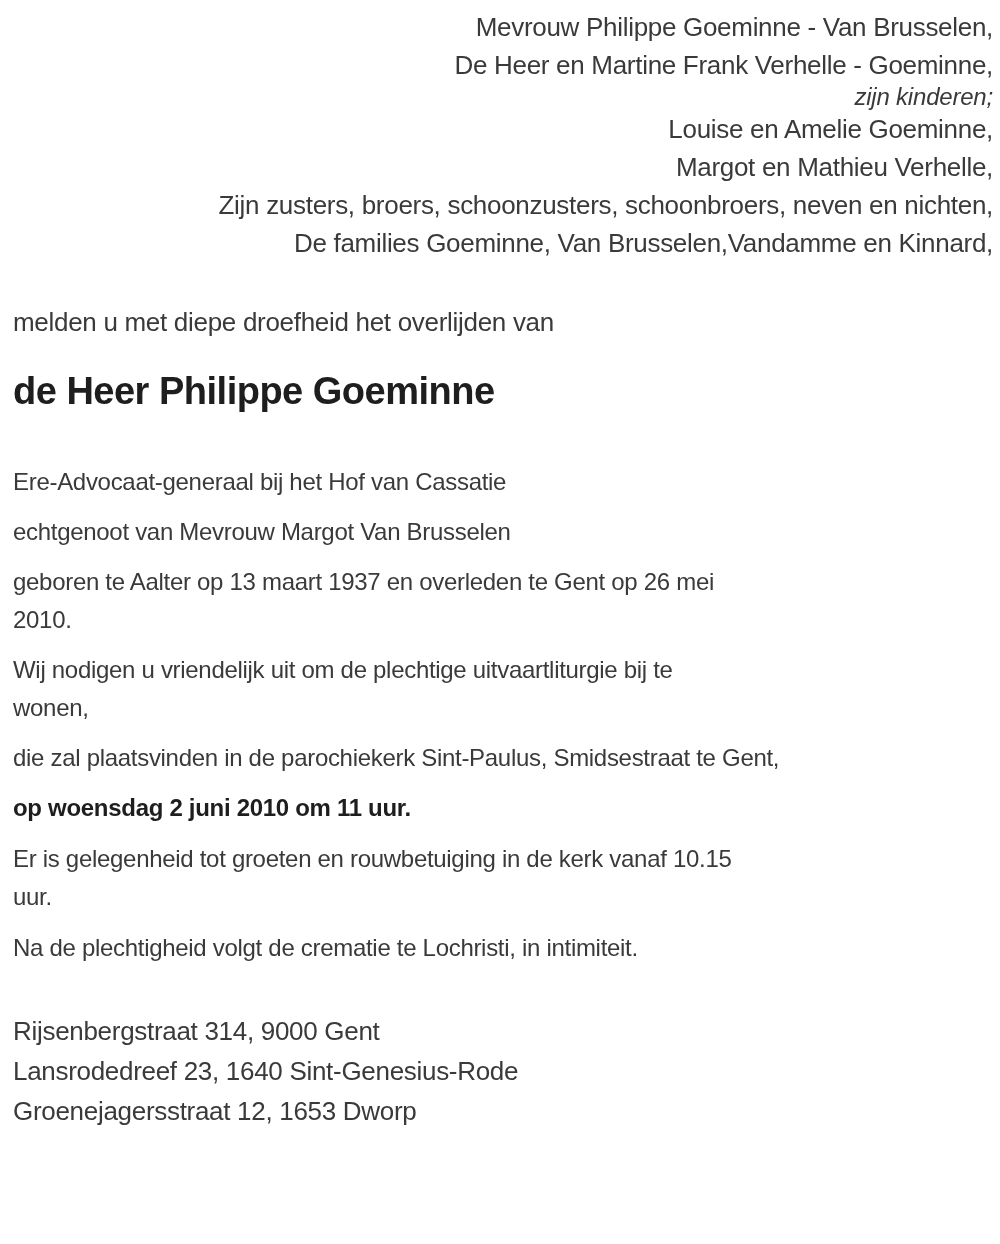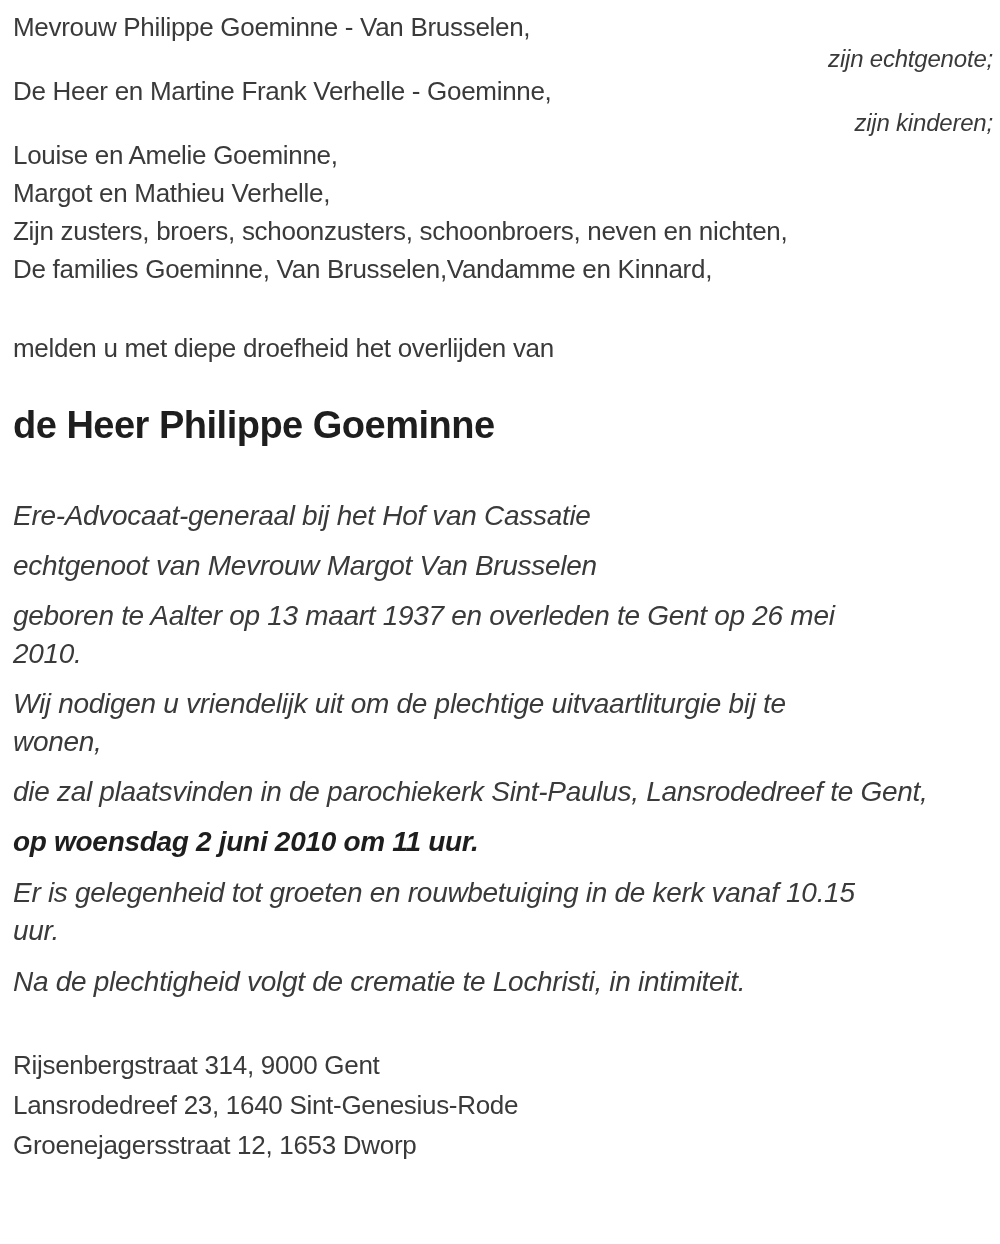--- a/index.html
+++ b/index.html
@@ -17,53 +17,53 @@
     height: 1244px;
     padding: 8px 7px 0 13px;
   }
   
   .name-line {
     margin: 0;
     font-size: 26px;
     line-height: 38px;
     letter-spacing: -0.3px;
     white-space: nowrap;
+    text-align: right;
   }
   .relation-line {
     margin: 0;
     font-size: 24px;
     line-height: 26px;
     font-style: italic;
     text-align: right;
     letter-spacing: -0.2px;
     white-space: nowrap;
   }
   
   .intro-line {
     margin: 41px 0 0 0;
     font-size: 26px;
     line-height: 38px;
     letter-spacing: -0.3px;
     white-space: nowrap;
   }
   .deceased-name {
-    margin: 32px 0 0 0;
+    margin: 24px 0 0 0;
     font-size: 38px;
     line-height: 52px;
     font-weight: 700;
     color: #1e1e1e;
     letter-spacing: -0.5px;
     white-space: nowrap;
   }
   .body-par {
     margin: 12px 0 0 0;
-    font-size: 28px;
+    font-size: 24px;
     line-height: 38px;
     letter-spacing: -0.3px;
-    font-style: italic;
   }
   .body-par .par-line { white-space: nowrap; }
   .first-body-par { margin-top: 46px; }
   .bold-par {
     font-weight: 700;
     color: #1e1e1e;
   }
   .spaced-par { margin-top: 13px; }
   
   .addresses { margin: 44px 0 0 0; }
@@ -75,21 +75,20 @@
     white-space: nowrap;
   }
 </style>
 </head>
 <body>
 
 <main class="doc">
 
   <section>
     <p class="name-line">Mevrouw Philippe Goeminne - Van Brusselen,</p>
-    <p class="relation-line">zijn echtgenote;</p>
     <p class="name-line">De Heer en Martine Frank Verhelle - Goeminne,</p>
     <p class="relation-line">zijn kinderen;</p>
     <p class="name-line">Louise en Amelie Goeminne,</p>
     <p class="name-line">Margot en Mathieu Verhelle,</p>
     <p class="name-line">Zijn zusters, broers, schoonzusters, schoonbroers, neven en nichten,</p>
     <p class="name-line">De families Goeminne, Van Brusselen,Vandamme en Kinnard,</p>
   </section>
 
   <p class="intro-line">melden u met diepe droefheid het overlijden van</p>
 
@@ -102,21 +101,21 @@
   <p class="body-par">
     <span class="par-line">geboren te Aalter op 13 maart 1937 en overleden te Gent op 26 mei</span><br>
     <span class="par-line">2010.</span>
   </p>
 
   <p class="body-par">
     <span class="par-line">Wij nodigen u vriendelijk uit om de plechtige uitvaartliturgie bij te</span><br>
     <span class="par-line">wonen,</span>
   </p>
 
-  <p class="body-par">die zal plaatsvinden in de parochiekerk Sint-Paulus, Lansrodedreef te Gent,</p>
+  <p class="body-par">die zal plaatsvinden in de parochiekerk Sint-Paulus, Smidsestraat te Gent,</p>
 
   <p class="body-par bold-par">op woensdag 2 juni 2010 om 11 uur.</p>
 
   <p class="body-par spaced-par">
     <span class="par-line">Er is gelegenheid tot groeten en rouwbetuiging in de kerk vanaf 10.15</span><br>
     <span class="par-line">uur.</span>
   </p>
 
   <p class="body-par spaced-par">Na de plechtigheid volgt de crematie te Lochristi, in intimiteit.</p>
 

